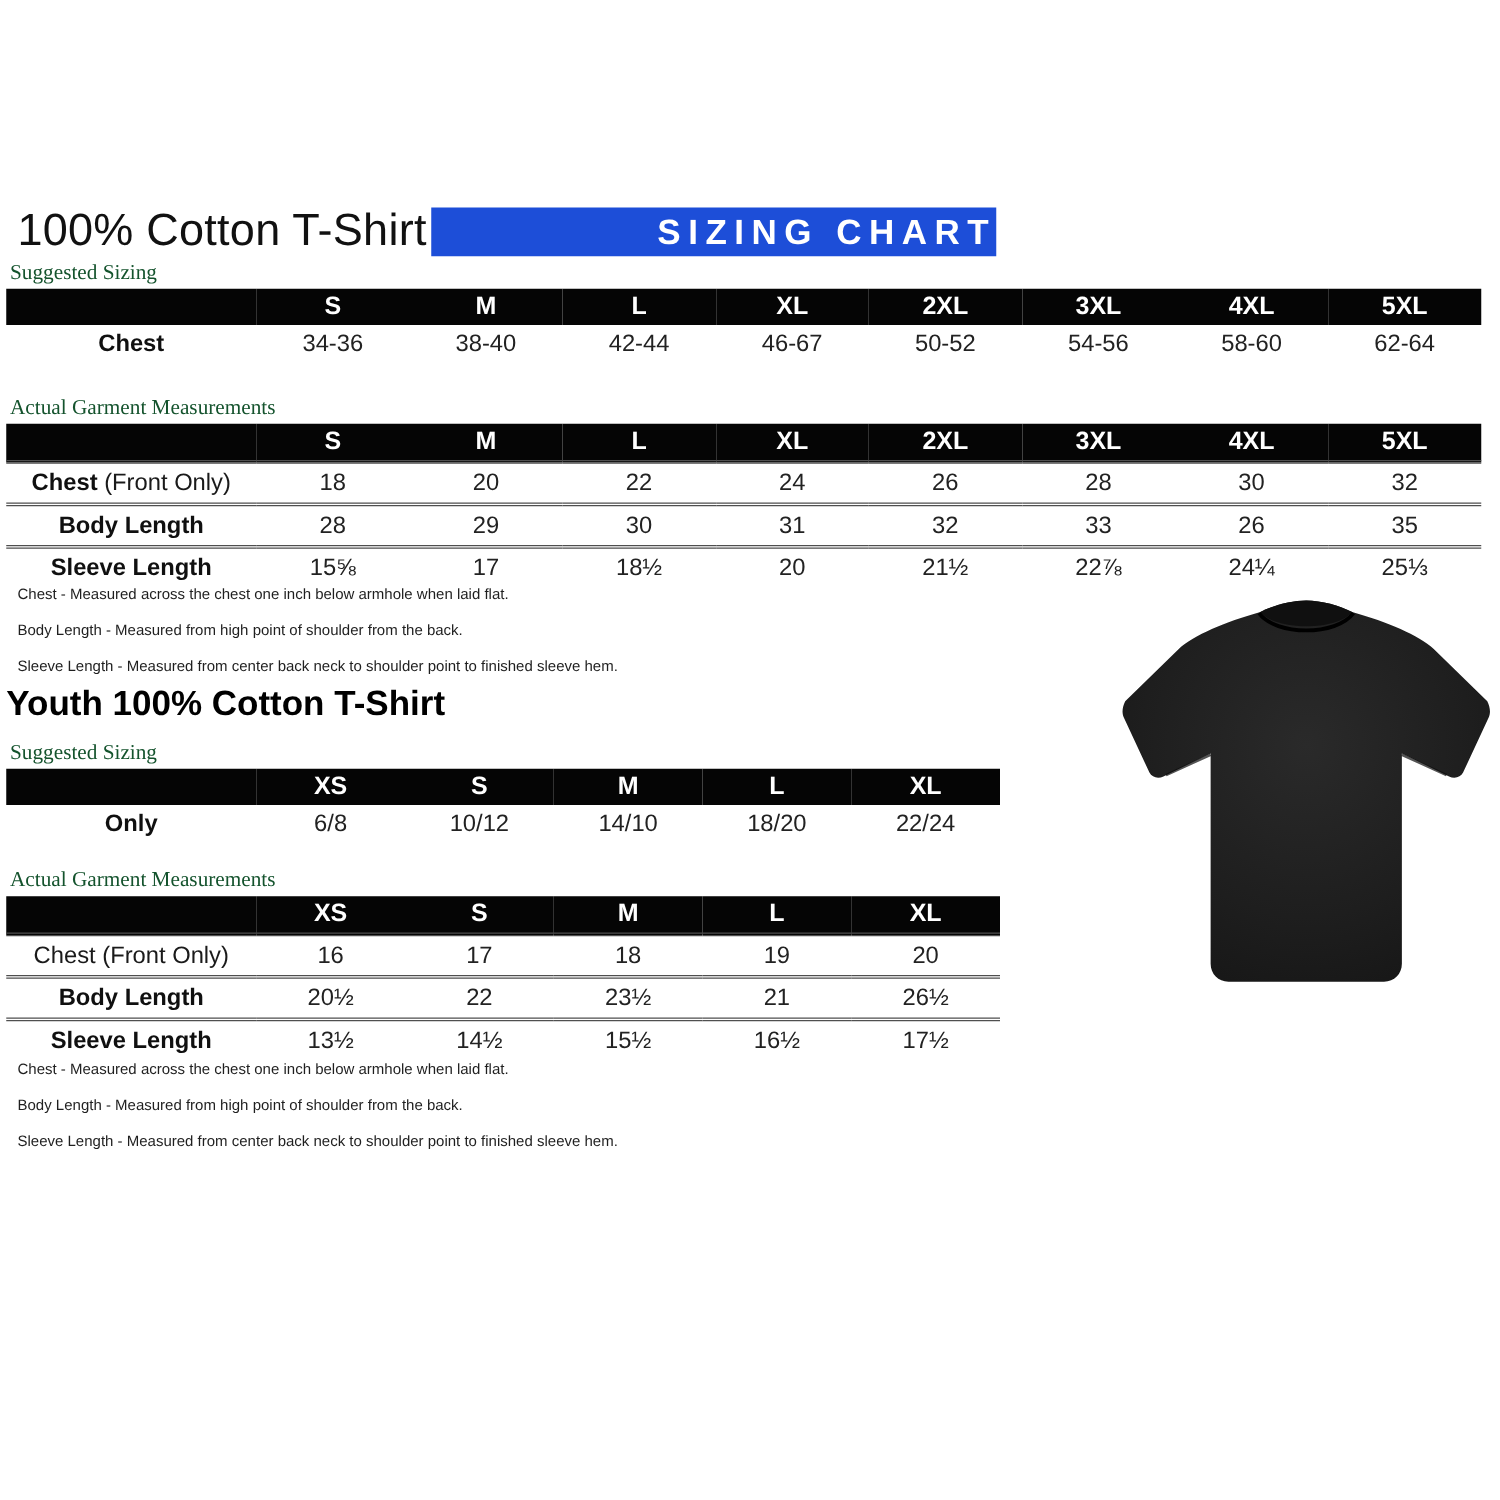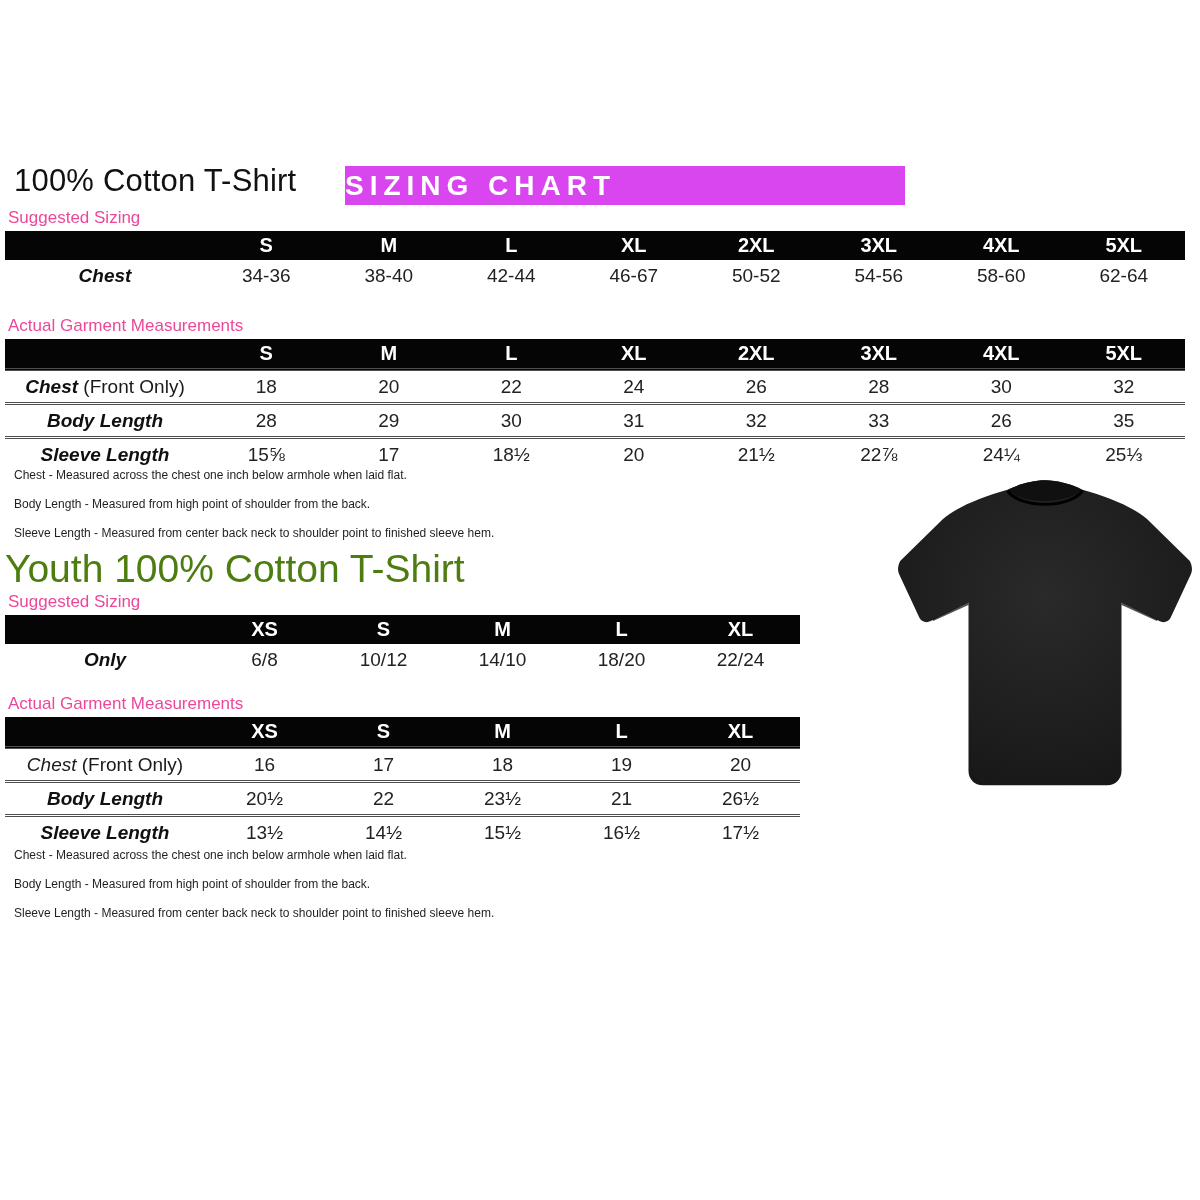--- a/index.html
+++ b/index.html
@@ -2,39 +2,39 @@
 <html><head>
 <meta charset="utf-8">
 <style>
   html,body{margin:0;padding:0;}
   body{
     width:1200px;height:1200px;background:#ffffff;position:relative;
     font-family:"Liberation Sans", sans-serif;color:#1a1a1a;overflow:hidden;
   }
   .abs{position:absolute;}
   
-  .main-title{left:14px;top:163px;font-size:31px;font-weight:500;letter-spacing:0.2px;color:#111;}
+  .main-title{left:14px;top:163px;font-size:36px;font-weight:500;letter-spacing:0.2px;color:#111;}
   .banner{
-    left:345px;top:166px;width:560px;height:39px;background:#d946ef;
-    display:flex;align-items:center;justify-content:flex-start;
+    left:345px;top:166px;width:452px;height:39px;background:#1d4ed8;
+    display:flex;align-items:center;justify-content:flex-end;
     color:#fff;font-size:28px;font-weight:800;letter-spacing:6px;
   }
-  .section-label{font-size:17px;color:#ec4899;}
-  .youth-title{left:5px;top:547px;font-size:39px;font-weight:normal;color:#4d7c0f;}
+  .section-label{font-size:17px;color:#14532d;font-family:Liberation Serif, serif;}
+  .youth-title{left:5px;top:547px;font-size:28px;font-weight:bold;color:#000000;}
   
   table.size-table{border-collapse:collapse;table-layout:fixed;}
   table.size-table th{
     background:#050505;color:#ffffff;font-size:20px;font-weight:bold;
     height:29px;padding:0;text-align:center;
   }
   table.size-table td{
     text-align:center;font-size:19px;color:#222;height:31px;padding:0;
   }
   td.row-label{text-align:left;padding-left:12px;}
-  td.row-label .lbl{font-weight:bold;color:#101010;font-style:italic;}
+  td.row-label .lbl{font-weight:bold;color:#101010;}
   td.row-label .lbl.plain{font-weight:normal;color:#1a1a1a;}
   td.row-label .sfx{font-weight:normal;color:#1a1a1a;}
   table.meas tbody tr{border-top:3px double #4f4f4f;margin-top:28px;}
   
   .notes{left:14px;font-size:12px;line-height:29px;color:#1f1f1f;}
   .notes div{white-space:nowrap;}
 </style>
 </head>
 <body>
 

